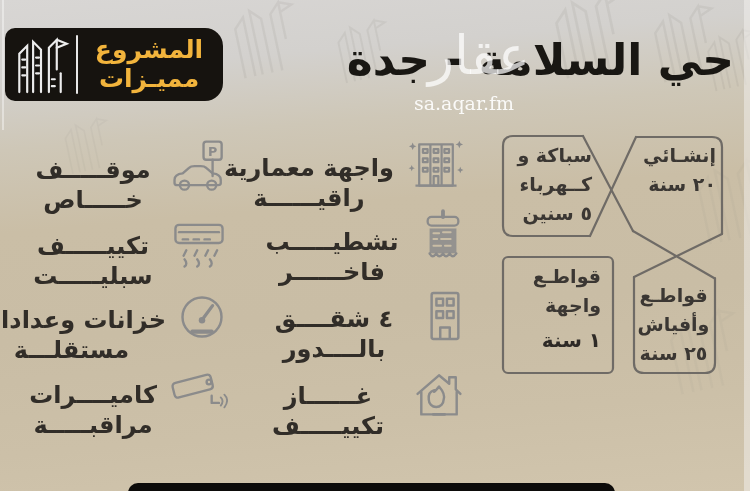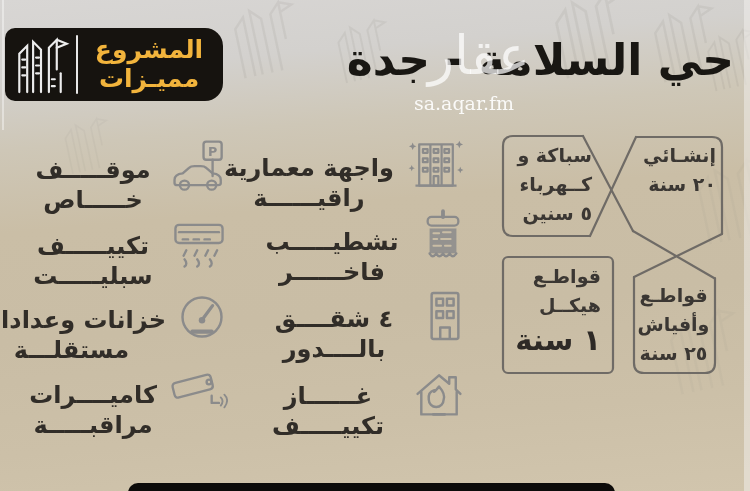--- a/index.html
+++ b/index.html
@@ -36,21 +36,21 @@
   
   .feat{position:absolute;display:flex;align-items:center;gap:10px;direction:rtl;}
   .feat .ic{flex:none;color:#8b8b8b;}
   .feat .txt{flex:1;text-align:center;font-size:24px;font-weight:700;color:#312d28;line-height:30px;white-space:nowrap;margin-top:32px;}
   .col-l{left:26px;width:202px;height:62px;}
   .col-m{left:256px;width:210px;height:62px;gap:12px;}
 
   
   .wsvg{position:absolute;left:490px;top:125px;z-index:1;}
   .wtxt{position:absolute;z-index:2;font-weight:600;color:#3b3733;font-size:19px;line-height:29px;}
-  .wtxt .big{font-size:29px;font-weight:bold;line-height:40px;color:#2e2a26;}
+  .wtxt .big{font-size:20px;font-weight:bold;line-height:40px;color:#2e2a26;}
   .wt-a{left:502px;top:141px;width:90px;}
   .wt-b{left:630px;top:141px;width:86px;text-align:right;}
   .wt-c{left:632px;top:281px;width:83px;text-align:center;}
   .wt-d{left:503px;top:262px;width:98px;text-align:right;}
 
   .bottom-bar{position:absolute;left:128px;top:483px;width:487px;height:10px;background:#0c0b0a;border-radius:12px 12px 0 0;}
 </style>
 </head>
 <body>
 
@@ -277,21 +277,21 @@
     <div>سباكة و</div>
     <div>كــهرباء</div>
     <div>٥ سنين</div>
   </div>
   <div class="wtxt wt-b">
     <div>إنشـائي</div>
     <div>٢٠ سنة</div>
   </div>
   <div class="wtxt wt-d">
     <div>قواطـع</div>
-    <div>هيكــل</div>
+    <div>واجهة</div>
     <div class="big">١ سنة</div>
   </div>
   <div class="wtxt wt-c">
     <div>قواطـع</div>
     <div>وأفياش</div>
     <div>٢٥ سنة</div>
   </div>
 
   <div class="bottom-bar"></div>
 

